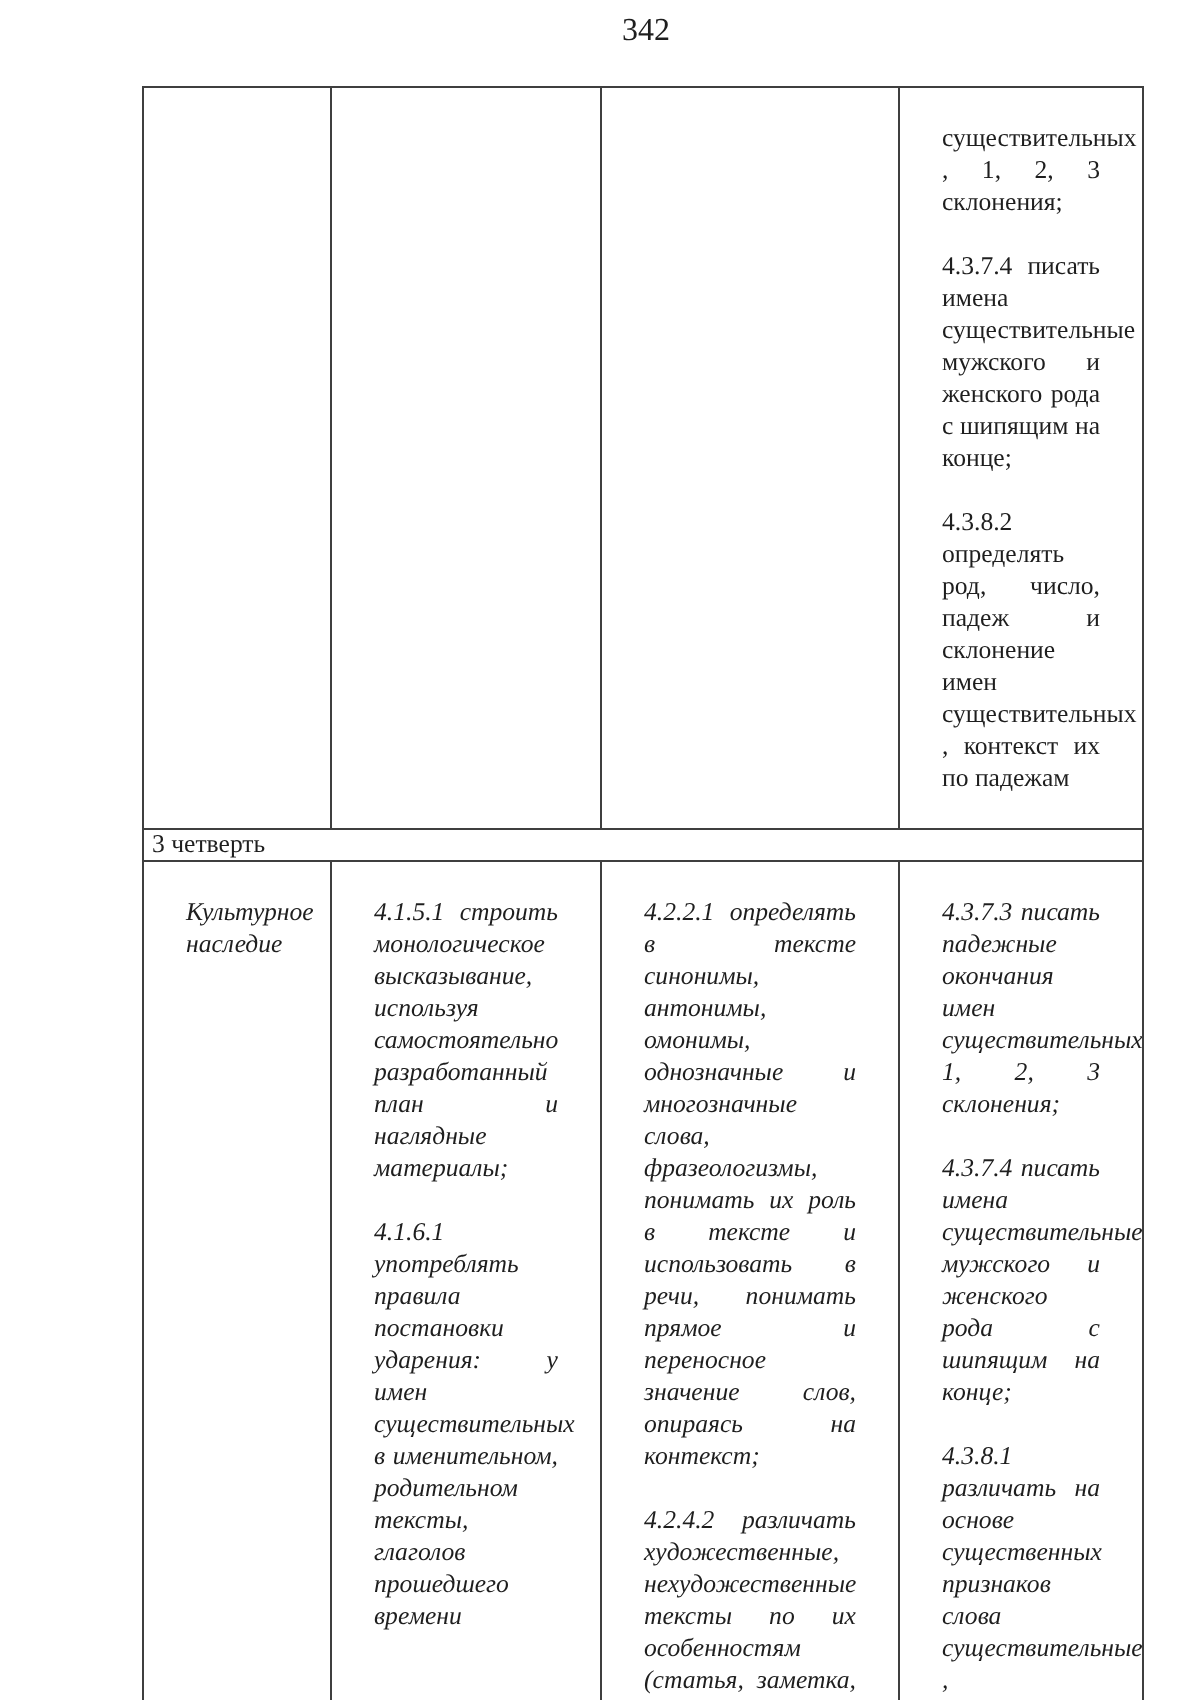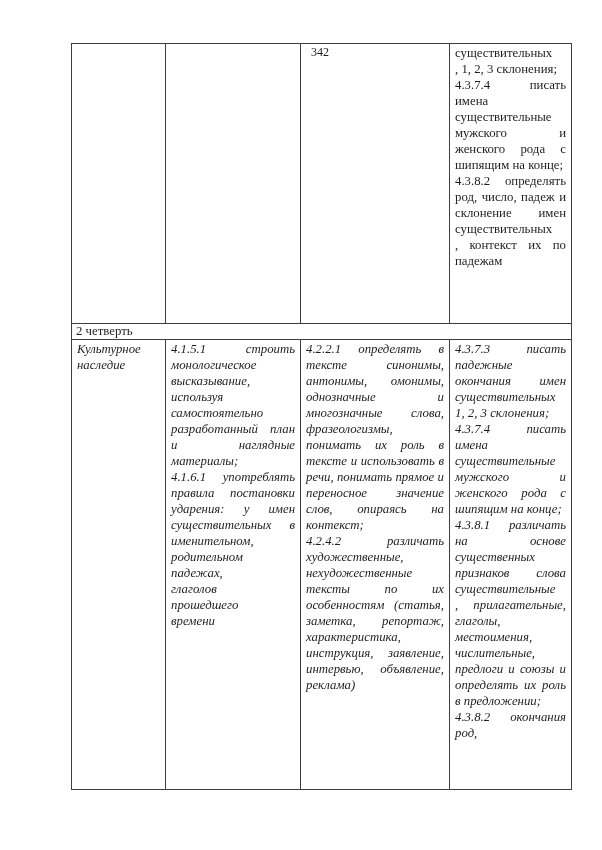--- a/index.html
+++ b/index.html
@@ -12,42 +12,41 @@
     width: 602px;
     height: 850px;
     font-family: "Liberation Serif", serif;
     color: #1e1e1e;
     overflow: hidden;
   }
   .page-number {
     position: absolute;
     top: 8px;
     left: 311px;
-    font-size: 12px;
+    font-size: 16px;
     line-height: 16px;
-    margin-top: 36px;
   }
   table.doc-table {
     position: absolute;
     left: 71px;
     top: 43px;
     width: 500px;
     border-collapse: collapse;
     table-layout: fixed;
   }
   table.doc-table td {
     border: 1px solid #3f3f3f;
     vertical-align: top;
     padding: 1px 5px;
     font-size: 12.8px;
     line-height: 16px;
     overflow: hidden;
   }
   table.doc-table td p {
-    margin: 0;
+    margin: 16px;
     text-align: justify;
     white-space: pre-line;
   }
   tr.row-top td { height: 277px; }
   tr.row-main td { height: 447px; font-style: italic; }
   tr.row-quarter td {
     height: 14px;
     padding: 0 4px;
     line-height: 15px;
     font-size: 12.8px;
@@ -72,29 +71,29 @@
       <td></td>
       <td>
           <p>существительных
 , 1, 2, 3 склонения;</p>
           <p>4.3.7.4 писать имена существительные мужского и женского рода с шипящим на конце;</p>
           <p>4.3.8.2 определять род, число, падеж и склонение имен существительных
 , контекст их по падежам</p>
         </td>
     </tr>
     <tr class="row-quarter">
-      <td colspan="4">2 четверть</td>
+      <td colspan="4">3 четверть</td>
     </tr>
     <tr class="row-main">
       <td>
           <p>Культурное наследие</p>
         </td>
       <td>
           <p>4.1.5.1 строить монологическое высказывание, используя самостоятельно разработанный план и наглядные материалы;</p>
-          <p>4.1.6.1 употреблять правила постановки ударения: у имен существительных в именительном, родительном падежах,
+          <p>4.1.6.1 употреблять правила постановки ударения: у имен существительных в именительном, родительном тексты,
 глаголов
 прошедшего
 времени</p>
         </td>
       <td>
           <p>4.2.2.1 определять в тексте синонимы, антонимы, омонимы, однозначные и многозначные слова, фразеологизмы, понимать их роль в тексте и использовать в речи, понимать прямое и переносное значение слов, опираясь на контекст;</p>
           <p>4.2.4.2 различать художественные, нехудожественные тексты по их особенностям (статья, заметка, репортаж, характеристика, инструкция, заявление, интервью, объявление, реклама)</p>
         </td>
       <td>
           <p>4.3.7.3 писать падежные окончания имен существительных 1, 2, 3 склонения;</p>

